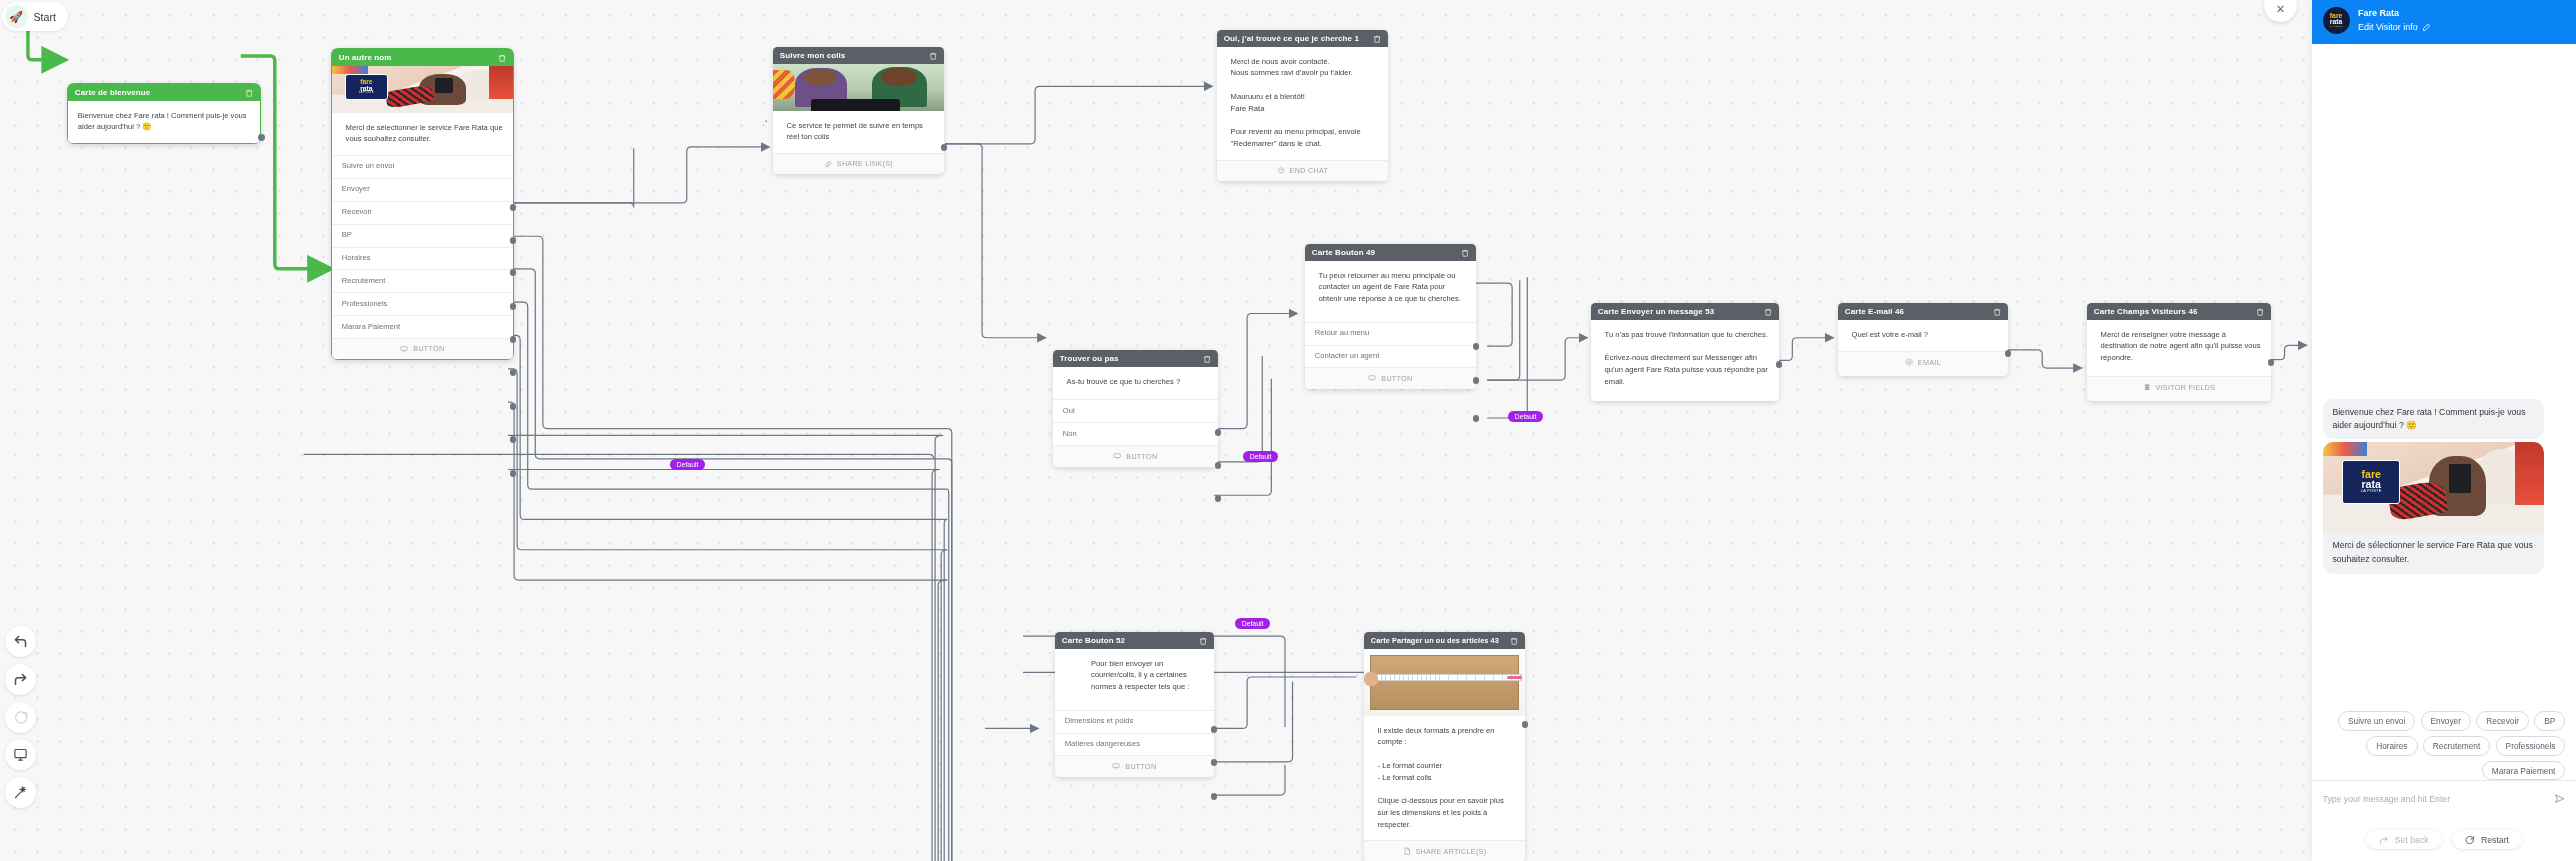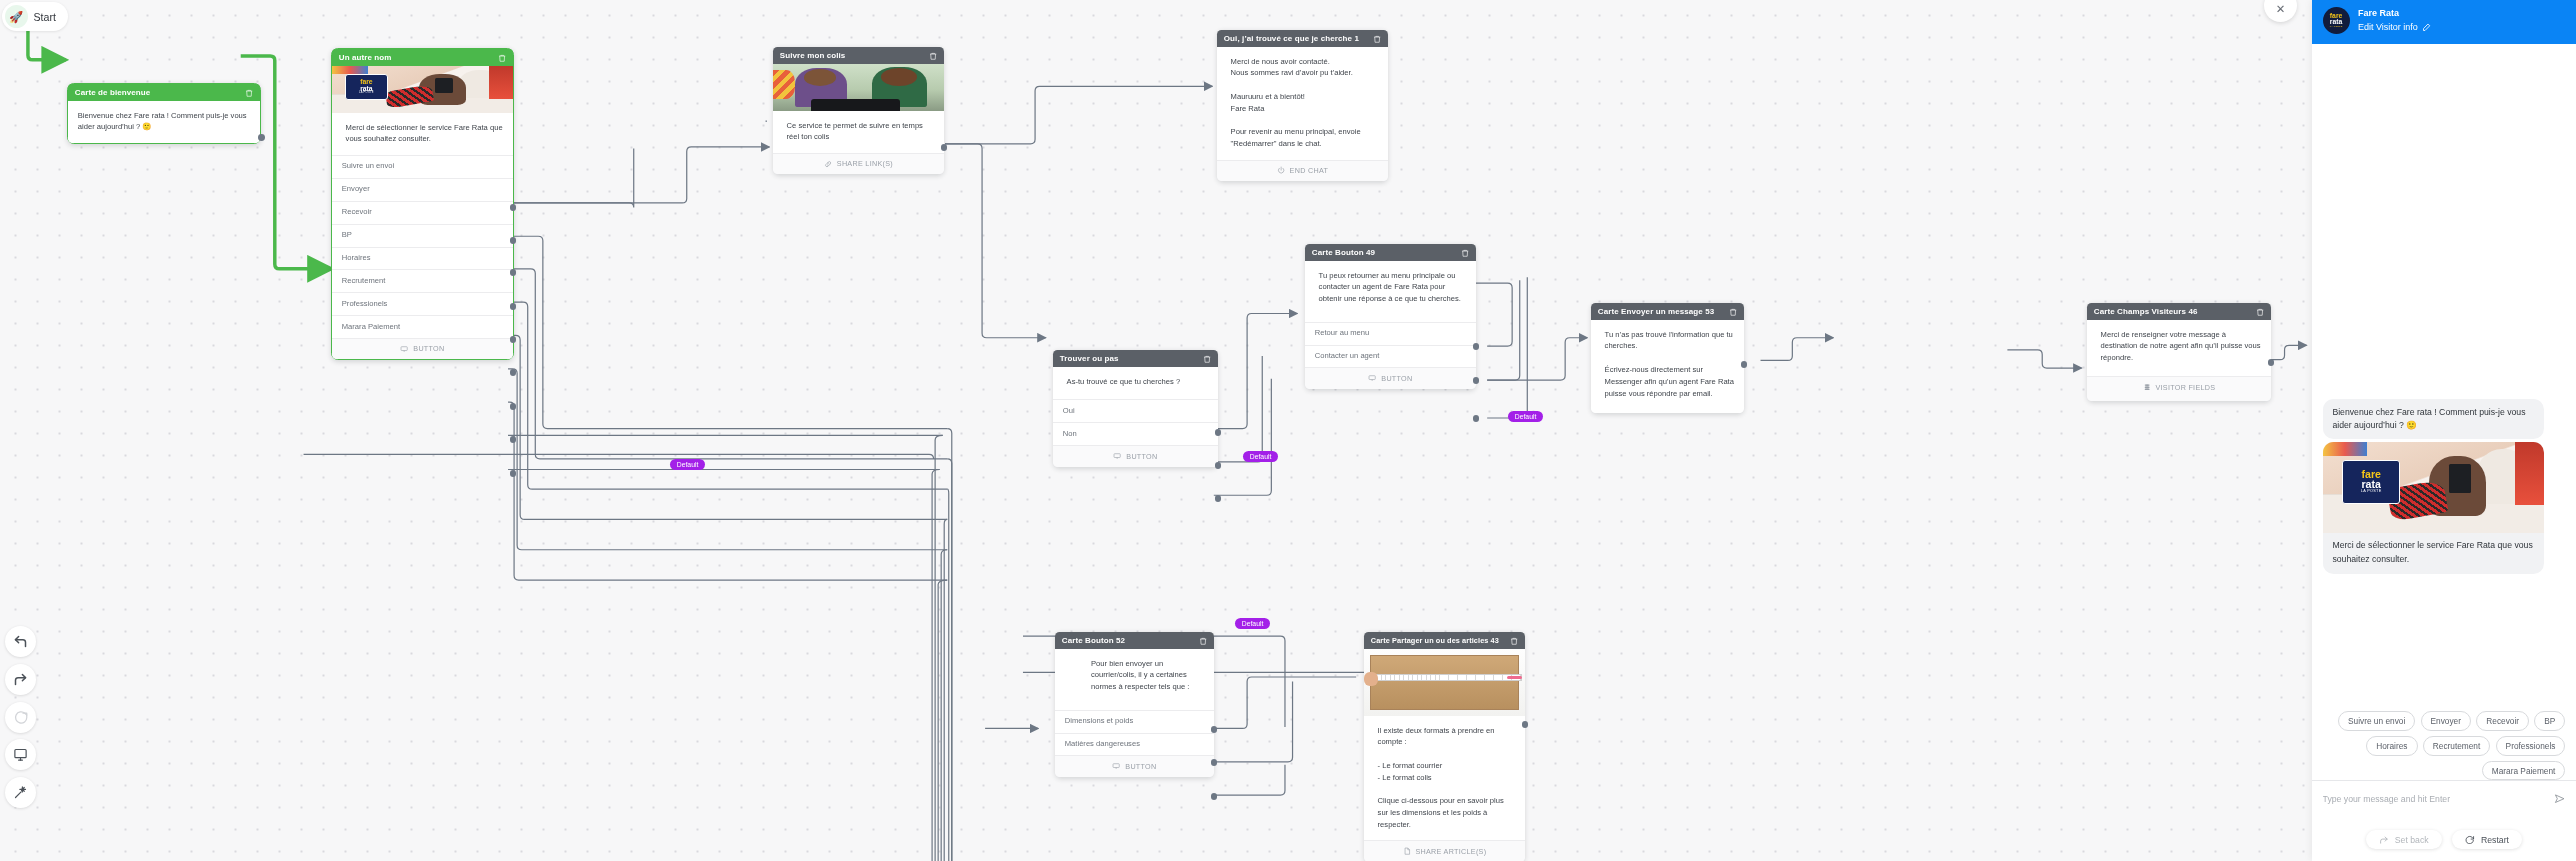--- a/index.html
+++ b/index.html
@@ -583,36 +583,56 @@
           <rect x="3" y="5" width="18" height="11" rx="2"></rect>
           <path d="M12 16v4"></path>
         </svg>
       <span>BUTTON</span>
     </div>
     <div class="port" style="top:79px;"></div>
     <div class="port" style="top:112px;"></div>
     <div class="port" style="top:145px;"></div>
   </div>
 
-  <div class="card" style="left:1591px; top:303px; width:153px;">
+  <div class="card" style="left:1591px; top:303px; width:188px;">
     <div class="card-head">
       <span>Carte Envoyer un message 53</span>
       <span class="trash">
         <svg viewBox="0 0 24 24" fill="none" stroke="currentColor" stroke-width="2">
             <polyline points="3 6 21 6"></polyline>
             <path d="M8 6V4h8v2M5 6l1 15h12l1-15"></path>
           </svg>
       </span>
     </div>
     <div class="card-body indent" style="padding-bottom:13.6px;">Tu n’as pas trouvé l'information que tu cherches.
 
 Écrivez-nous directement sur Messenger afin qu'un agent Fare Rata puisse vous répondre par email.</div>
     <div class="port" style="top:58px;"></div>
   </div>
 
+  <div class="card" style="left:1838px; top:303px; width:170px;">
+    <div class="card-head">
+      <span>Carte E-mail 46</span>
+      <span class="trash">
+        <svg viewBox="0 0 24 24" fill="none" stroke="currentColor" stroke-width="2">
+            <polyline points="3 6 21 6"></polyline>
+            <path d="M8 6V4h8v2M5 6l1 15h12l1-15"></path>
+          </svg>
+      </span>
+    </div>
+    <div class="card-body indent" style="padding-bottom:10.6px;">Quel est votre e-mail ?</div>
+    <div class="card-foot" style="padding:6px 0 9px 0;">
+      <svg viewBox="0 0 24 24" fill="none" stroke="#9aa0a8" stroke-width="1.7">
+          <circle cx="12" cy="12" r="4"></circle>
+          <path d="M16 12v1.8a2.5 2.5 0 0 0 5 0V12a9 9 0 1 0-3.5 7.1"></path>
+        </svg>
+      <span>EMAIL</span>
+    </div>
+    <div class="port" style="top:47px;"></div>
+  </div>
 
   <div class="card" style="left:2087px; top:303px; width:184px;">
     <div class="card-head">
       <span>Carte Champs Visiteurs 46</span>
       <span class="trash">
         <svg viewBox="0 0 24 24" fill="none" stroke="currentColor" stroke-width="2">
             <polyline points="3 6 21 6"></polyline>
             <path d="M8 6V4h8v2M5 6l1 15h12l1-15"></path>
           </svg>
       </span>

